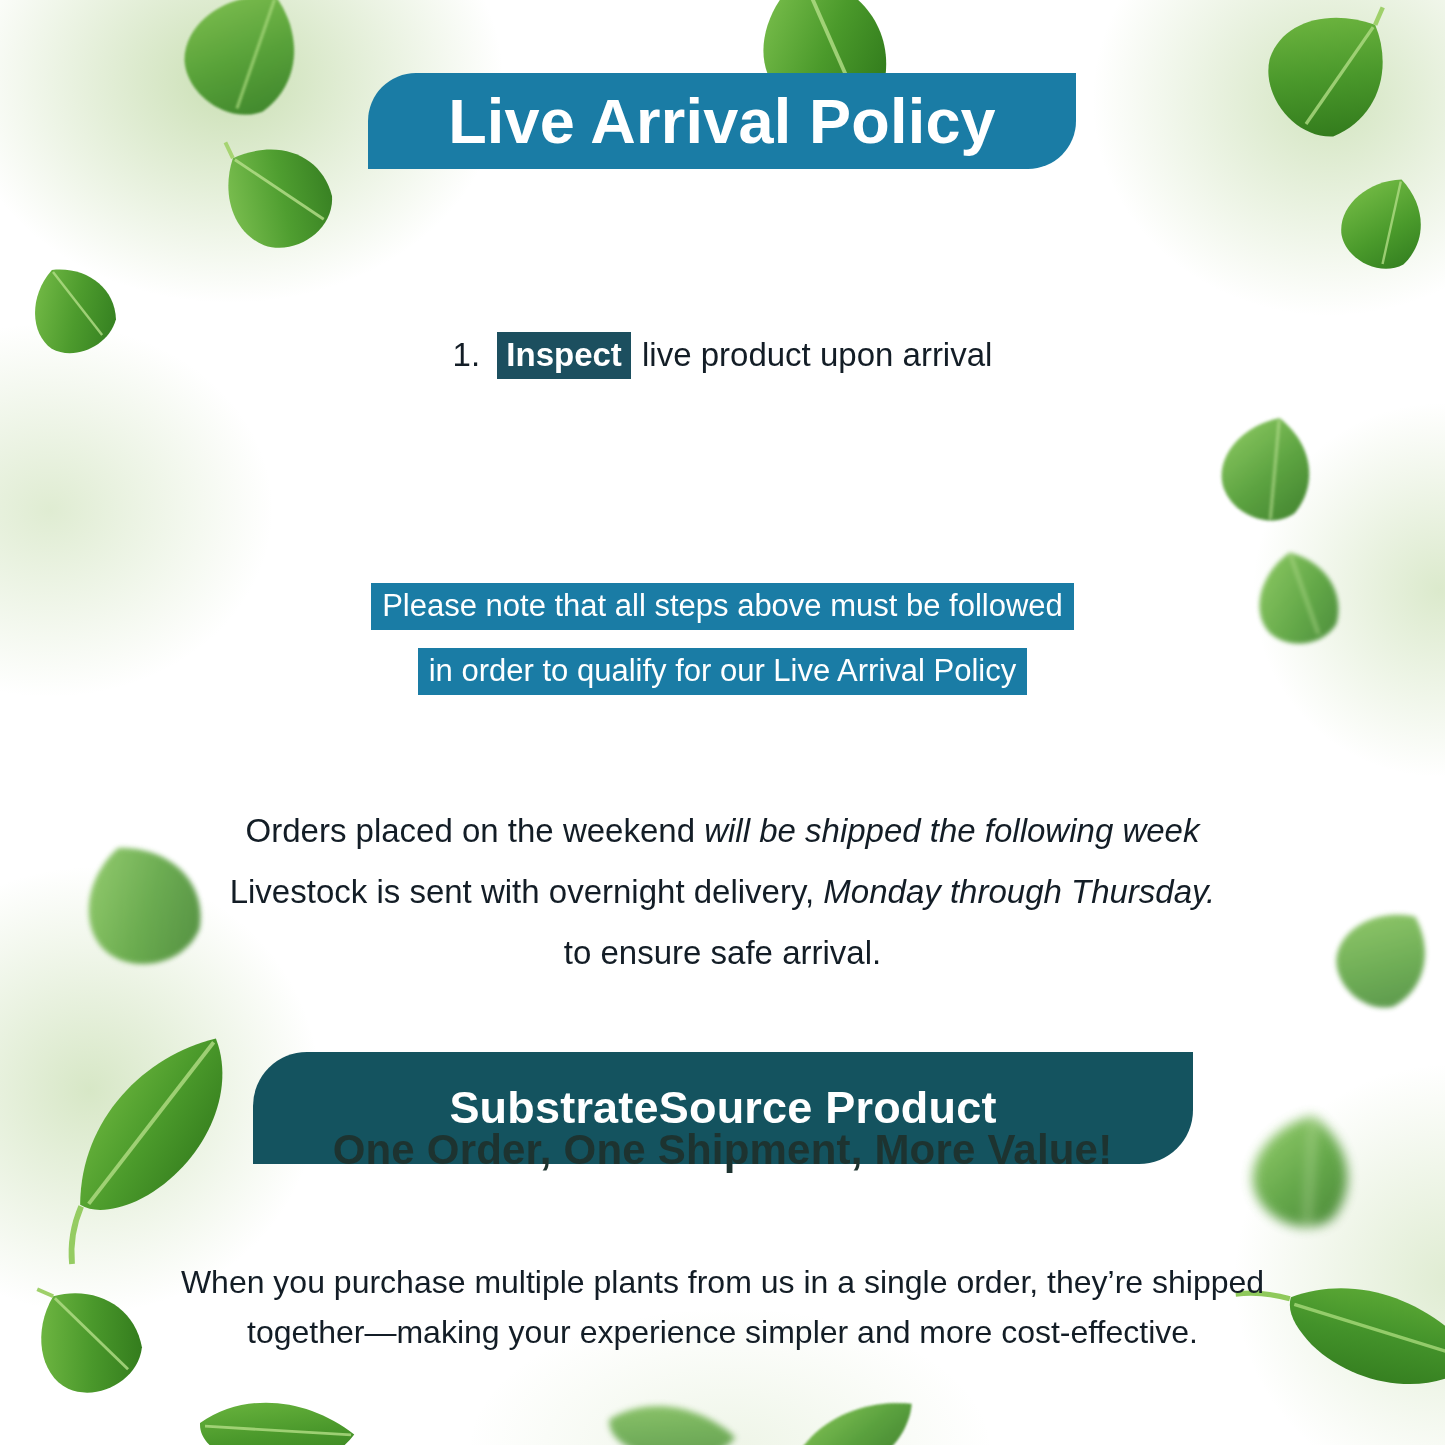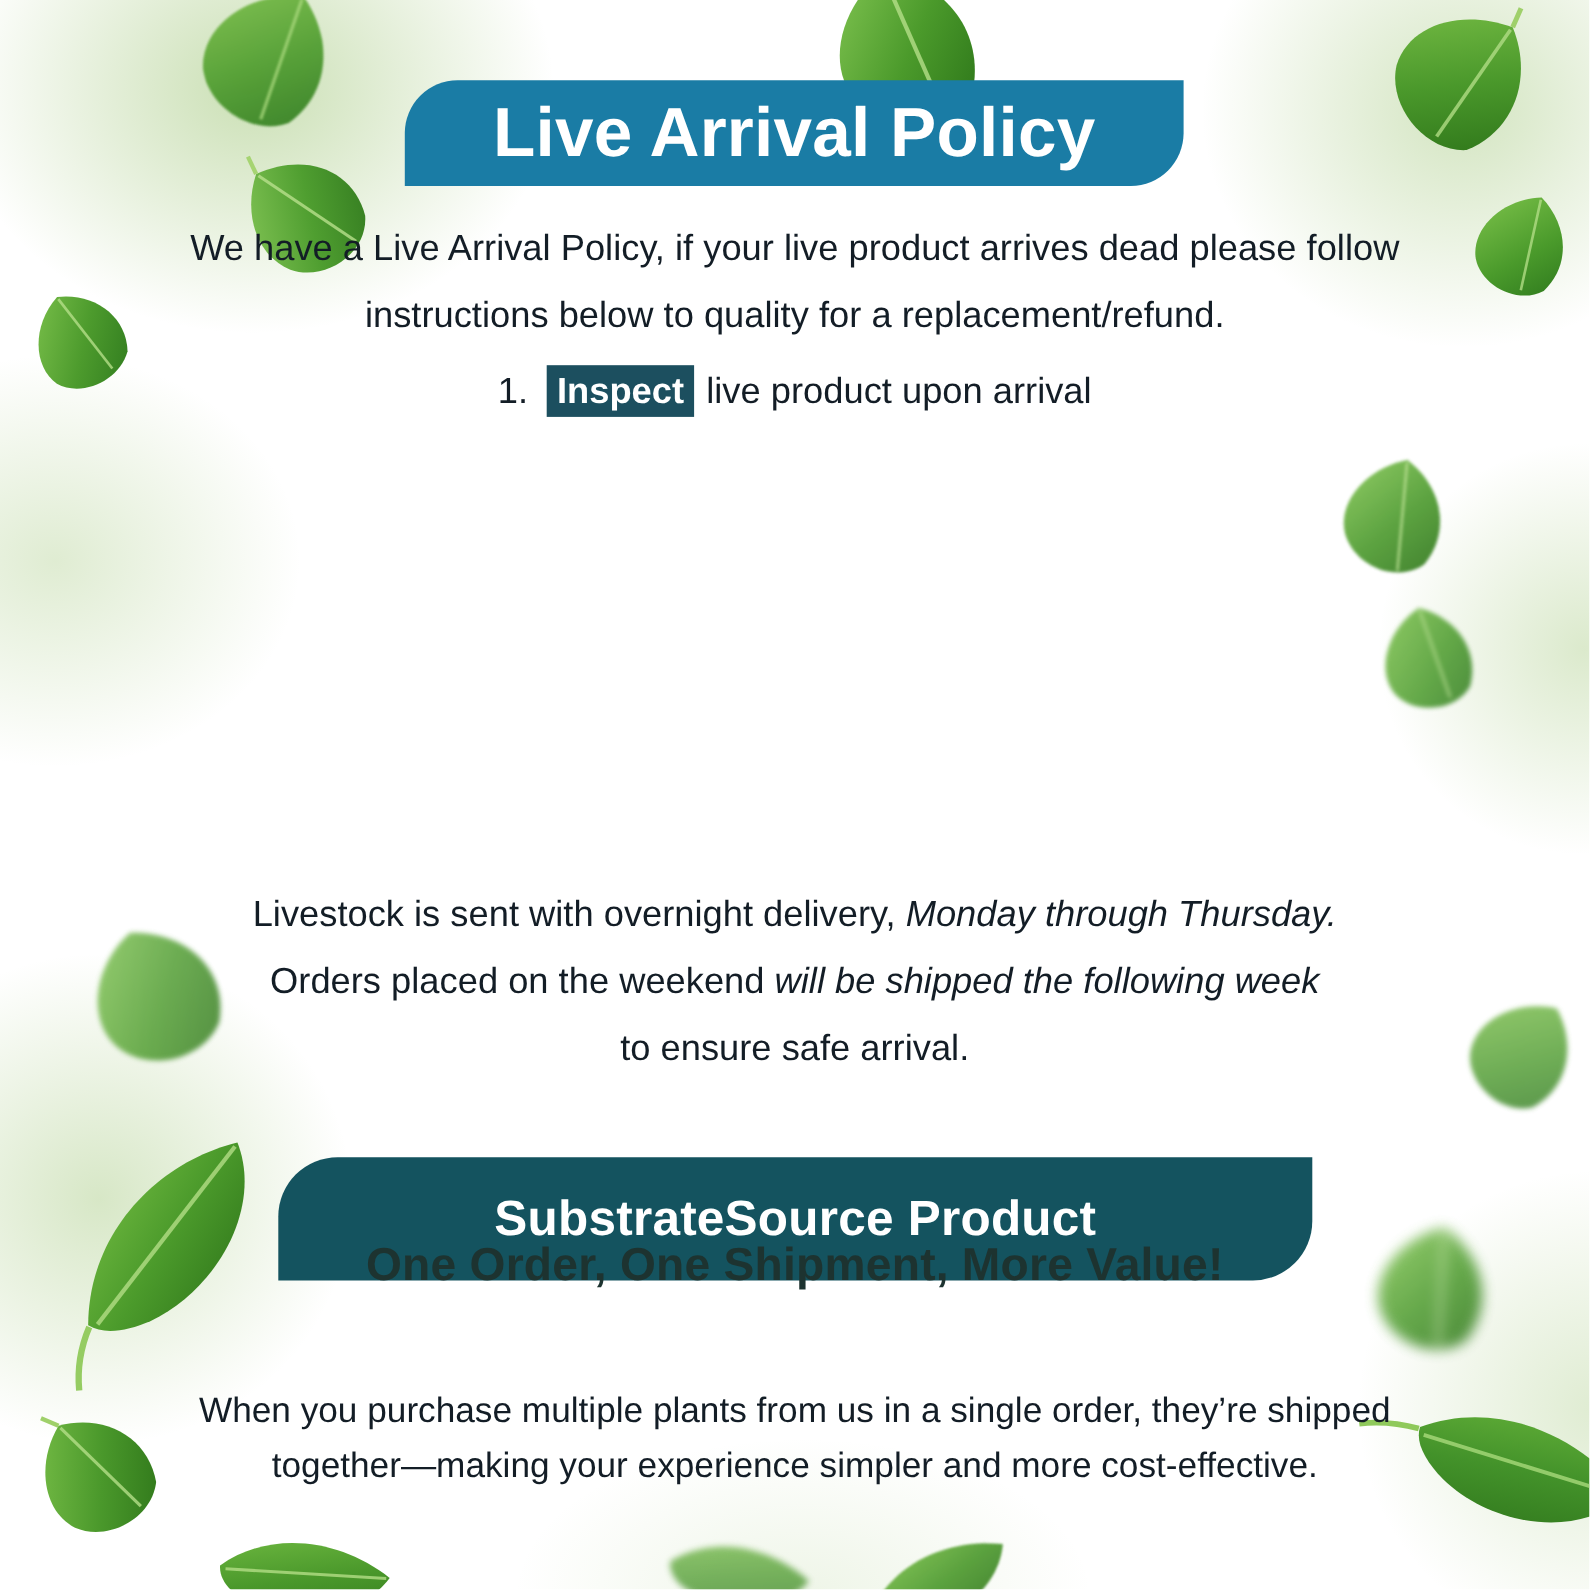--- a/index.html
+++ b/index.html
@@ -390,44 +390,48 @@
           </linearGradient>
         </defs>
       <path d="M6 40 C30 8 74 0 112 14 C102 44 64 62 28 56 C16 54 8 48 6 40 Z" fill="url(#lg17)"></path>
     </svg>
   </div>
 
   <div class="banner" id="banner-live">
     <span>Live Arrival Policy</span>
   </div>
 
-  <div class="para" id="intro-para">
-    <div>We have a Live Arrival Policy, if your live product arrives dead please follow</div>
-    <div>instructions below to quality for a replacement/refund.</div>
-  </div>
 
   <div id="steps">
     <div class="step">
       <span class="step-num">1.</span>
       <span class="hl-dark">Inspect</span>
       <span>live product upon arrival</span>
     </div>
   </div>
 
+  <div id="note">
+    <div class="note-line">
+      <span>Please note that all steps above must be followed</span>
+    </div>
+    <div class="note-line">
+      <span>in order to qualify for our Live Arrival Policy</span>
+    </div>
+  </div>
 
   <div class="para" id="shipping-para">
+    <div>
+      <span>Orders placed on the weekend</span>
+      <i>will be shipped the following week</i>
+    </div>
     <div>
       <span>Livestock is sent with overnight delivery,</span>
       <i>Monday through Thursday.</i>
     </div>
     <div>
-      <span>Orders placed on the weekend</span>
-      <i>will be shipped the following week</i>
-    </div>
-    <div>
       <span>to ensure safe arrival.</span>
     </div>
   </div>
 
   <div class="banner" id="banner-substrate">
     <span>SubstrateSource Product</span>
   </div>
 
   <div id="value-heading">One Order, One Shipment, More Value!</div>
 

